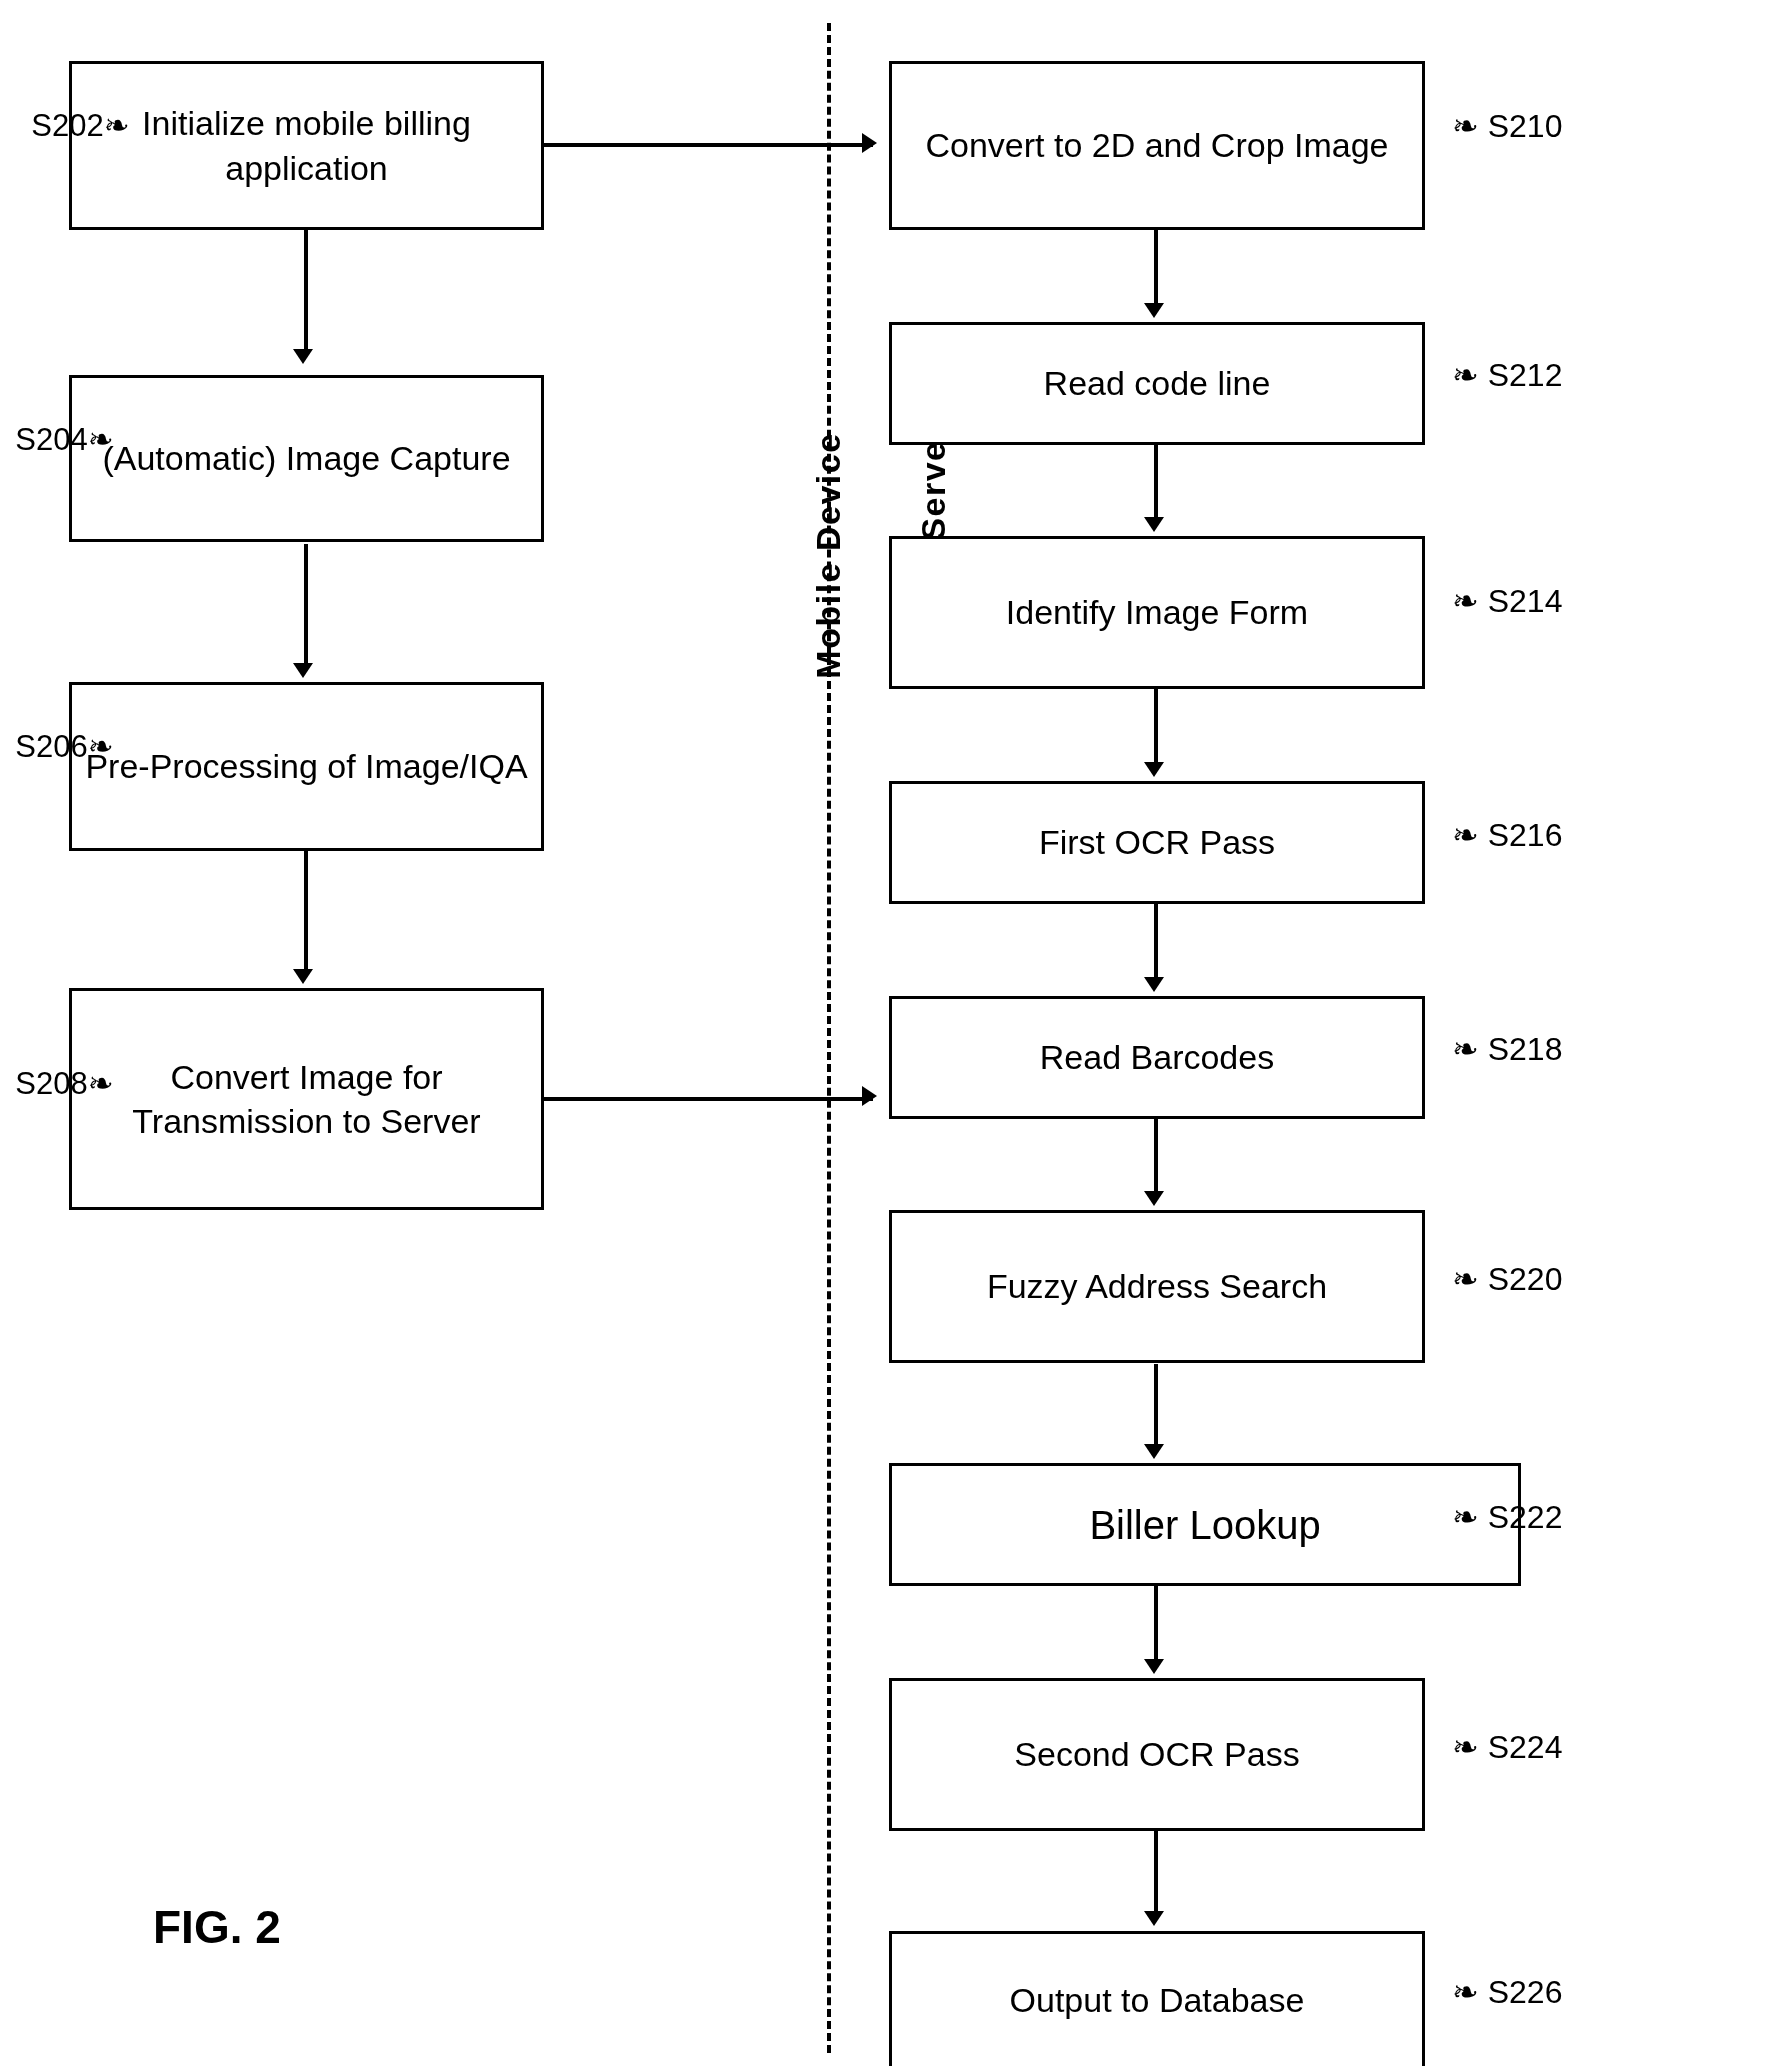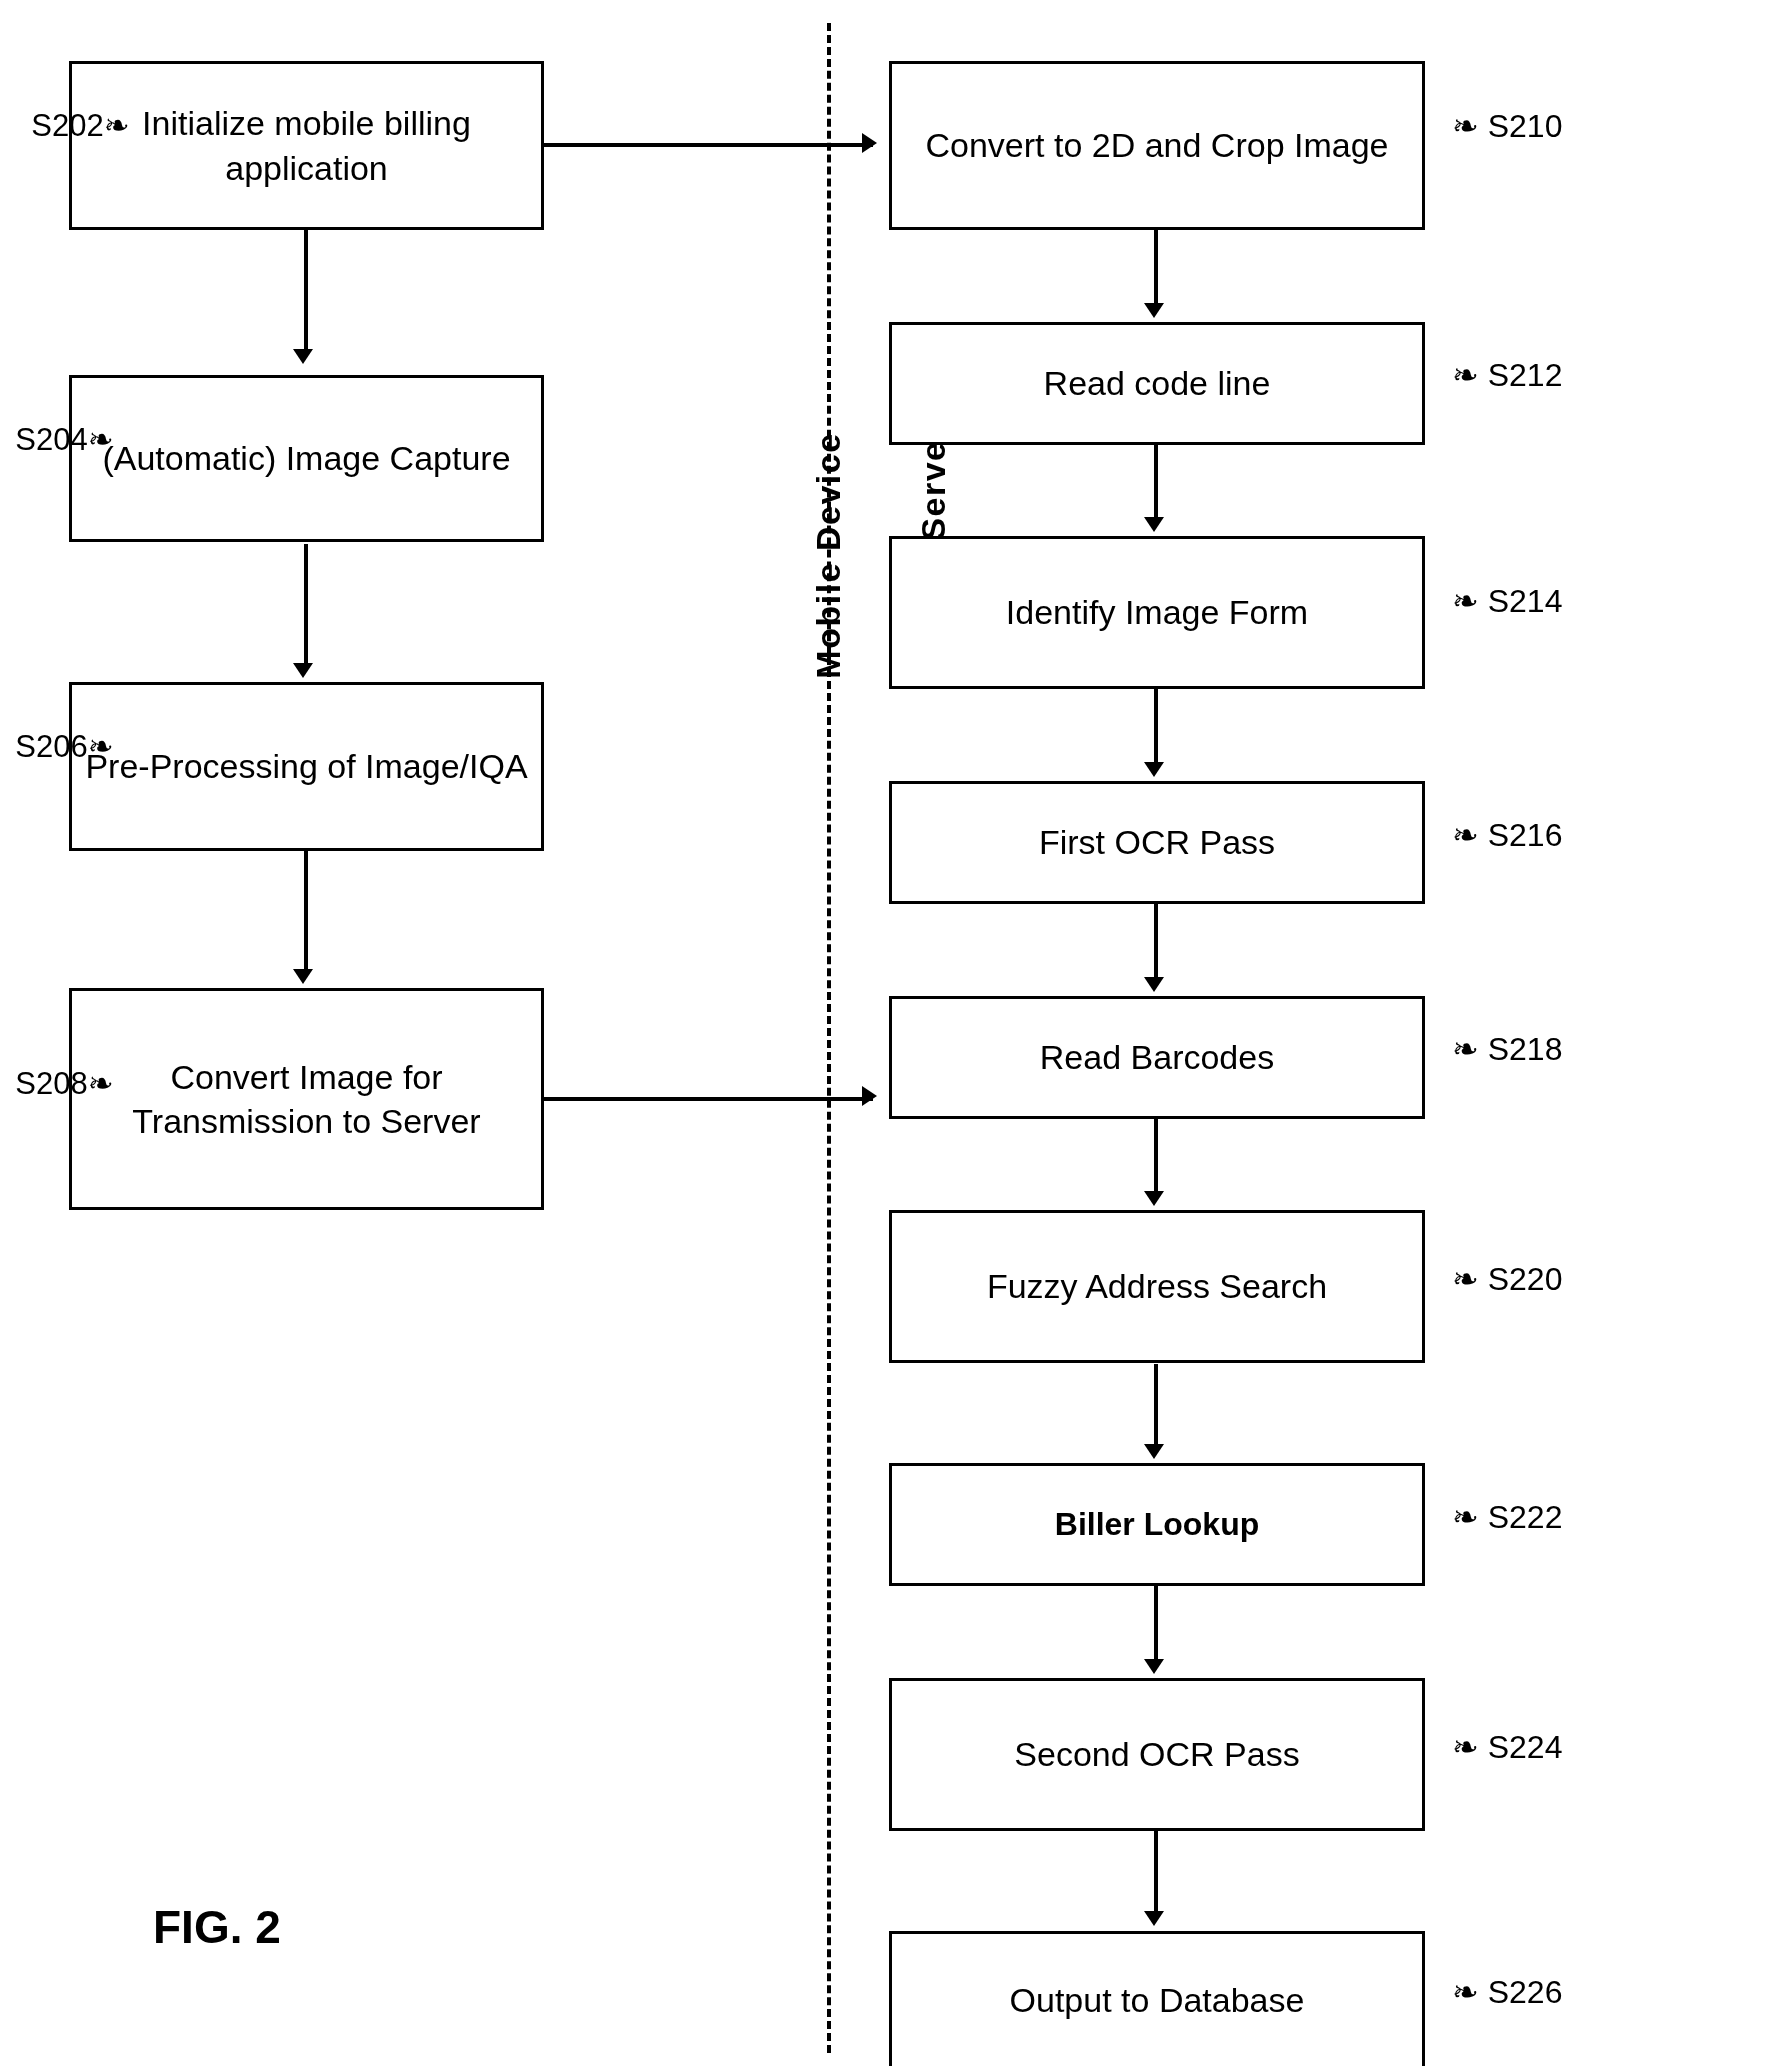--- a/index.html
+++ b/index.html
@@ -214,21 +214,21 @@
   <div class="flow-box" style="left:889px; top:1210px; width:536px; height:153px; font-size:34px;">
     <span>Fuzzy Address Search</span>
   </div>
   <span class="step-label" style="left:1452px; top:1260px; font-size:32px;">
     ❧ S220
   </span>
 
   <div class="arrow-line arrow-down" style="left:1154px; top:1364px; height:84px;"></div>
   <div class="arrowhead-down" style="left:1144px; top:1444px;"></div>
 
-  <div class="flow-box" style="left:889px; top:1463px; width:536px; height:123px; font-size:32px;font-weight:bold;">
+  <div class="flow-box" style="left:889px; top:1463px; width:632px; height:123px; font-size:40px;">
     <span>Biller Lookup</span>
   </div>
   <span class="step-label" style="left:1452px; top:1498px; font-size:32px;">
     ❧ S222
   </span>
 
   <div class="arrow-line arrow-down" style="left:1154px; top:1586px; height:77px;"></div>
   <div class="arrowhead-down" style="left:1144px; top:1659px;"></div>
 
   <div class="flow-box" style="left:889px; top:1678px; width:536px; height:153px; font-size:34px;">

